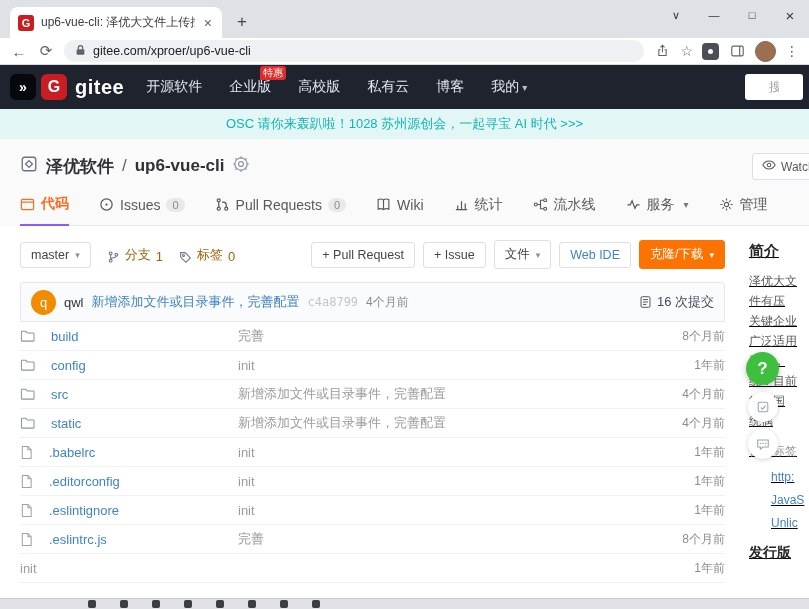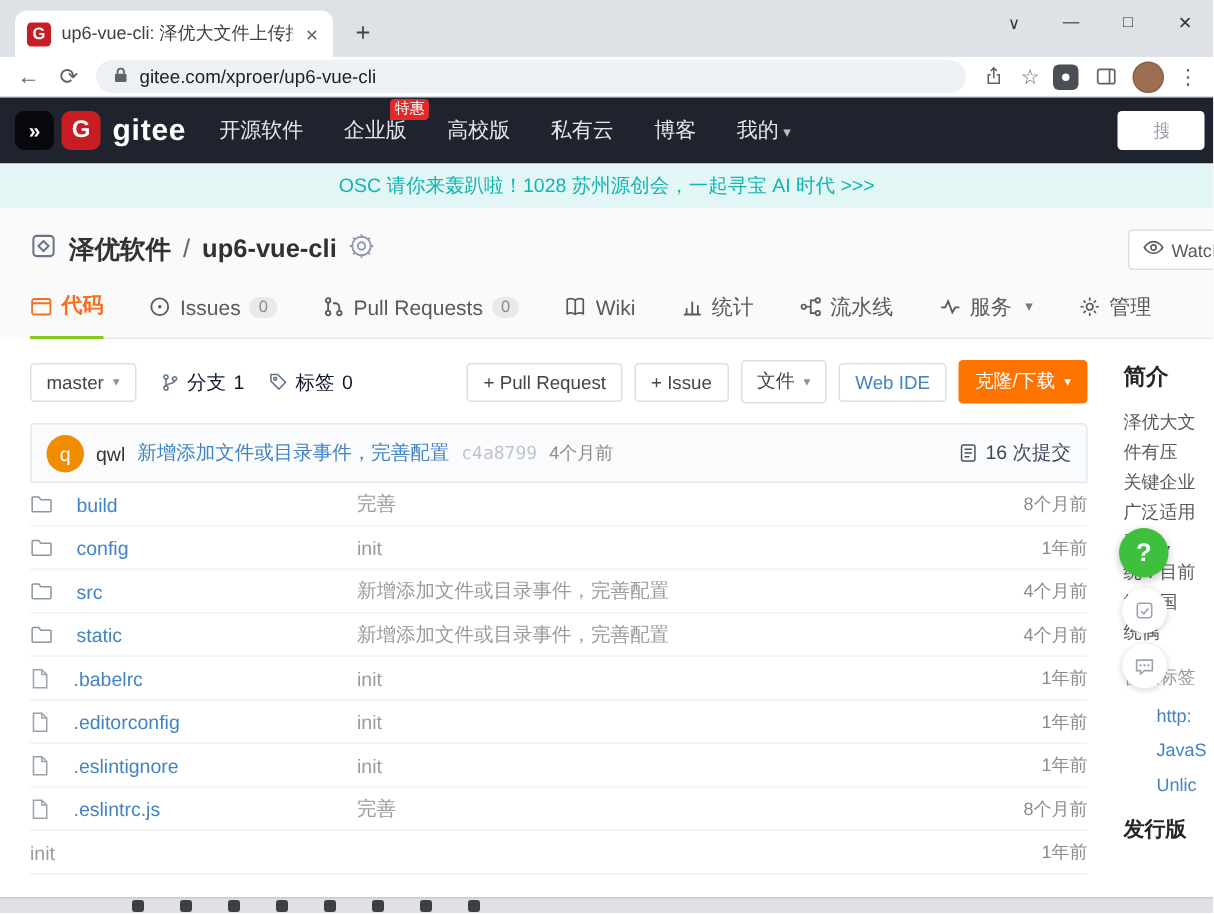--- a/index.html
+++ b/index.html
@@ -47,52 +47,52 @@
   .banner{height:30px;background:#e2f6f6;display:flex;align-items:center;justify-content:center;font-size:13px;color:#12b5b1;flex:none;}
 
   
   .repo-section{background:#fafafa;padding:14px 0 0 20px;flex:none;position:relative;}
   .repo-title-row{display:flex;align-items:center;gap:8px;font-size:17px;font-weight:bold;color:#303133;height:26px;}
   .repo-title-row a{text-decoration:none;color:#303133;}
   .sep{font-weight:400;color:#606266;}
   .watch-btn{position:absolute;left:752px;top:14px;display:flex;align-items:center;gap:5px;border:1px solid #dcdfe6;background:#fff;border-radius:3px;padding:4px 9px;font-size:12px;color:#595959;white-space:nowrap;}
   .repo-tabs{display:flex;gap:30px;padding:16px 0 0 0;font-size:14px;color:#595959;border-bottom:1px solid #e8e8e8;}
   .rtab{display:flex;align-items:center;gap:6px;padding-bottom:11px;white-space:nowrap;cursor:default;}
-  .rtab.active{color:#fa6d20;border-bottom:2px solid #84cc16;margin-bottom:-1px;font-weight:bold;}
+  .rtab.active{color:#fa6d20;border-bottom:2px solid #8b5cf6;margin-bottom:-1px;font-weight:bold;}
   .ticon{flex:none;}
   .count-pill{background:#e9e9e9;color:#8c8c8c;font-size:11px;border-radius:9px;padding:1px 6px;font-weight:400;}
 
   
   .main{flex:1;display:flex;min-height:0;background:#fff;}
   .content{width:733px;flex:none;padding:14px 8px 0 20px;}
   .toolbar{display:flex;align-items:center;gap:16px;}
   .btn{display:inline-flex;align-items:center;gap:6px;border:1px solid #dcdfe6;background:#fff;border-radius:3px;padding:5px 10px;font-size:12.5px;color:#454545;white-space:nowrap;font-family:inherit;cursor:default;}
   .caret2{font-size:9px;opacity:.6;}
-  .branch-info{display:flex;align-items:center;gap:5px;font-size:13px;color:#0f172a;white-space:nowrap;}
+  .branch-info{display:flex;align-items:flex-end;gap:5px;font-size:13px;color:#a16207;white-space:nowrap;}
   .toolbar-right{margin-left:auto;display:flex;gap:8px;align-items:center;}
   .btn-webide{color:#4183c4;}
   .btn-clone{background:#fe7300;border-color:#fe7300;color:#fff;}
   .btn-clone .caret2{opacity:1;}
 
   .commit-bar{margin-top:13px;height:40px;border:1px solid #e3e9ee;background:#fafbfc;border-radius:3px 3px 0 0;display:flex;align-items:center;gap:8px;padding:0 10px;}
   .commit-avatar{width:25px;height:25px;border-radius:50%;background:#f08c00;color:#fff;font-size:13px;display:flex;align-items:center;justify-content:center;flex:none;}
   .commit-author{font-size:13px;color:#333;}
   .commit-msg{font-size:13px;color:#4183c4;white-space:nowrap;overflow:hidden;}
   .commit-hash{font-size:12px;color:#c0c4cc;font-family:"DejaVu Sans Mono",monospace;}
   .commit-time{font-size:12px;color:#8c8c8c;}
   .commit-count{margin-left:auto;display:flex;gap:5px;align-items:center;font-size:13px;color:#40485b;white-space:nowrap;}
 
   .file-row{display:flex;align-items:center;height:29px;border-bottom:1px solid #f2f2f2;font-size:13px;}
   .cell-name{width:218px;display:flex;align-items:flex-start;gap:16px;color:#4183c4;flex:none;}
   .cell-name svg{flex:none;}
   .cell-msg{flex:1;color:#9b9b9b;overflow:hidden;white-space:nowrap;}
   .cell-time{width:82px;text-align:right;color:#8c8c8c;font-size:12px;flex:none;}
 
   
-  .sidebar{flex:1;padding:16px 0 0 16px;min-width:0;overflow:hidden;}
+  .sidebar{flex:1;padding:16px 0 0 16px;min-width:0;overflow:hidden;text-decoration:underline;}
   .sb-title{font-size:15px;font-weight:bold;color:#262626;margin-bottom:10px;white-space:nowrap;}
   .sb-line{font-size:12px;color:#595959;line-height:20px;white-space:nowrap;}
   .sb-muted{font-size:12px;color:#999;margin:12px 0 10px;white-space:nowrap;}
   .sb-link{display:flex;align-items:center;gap:6px;font-size:12px;color:#4183c4;margin:9px 16px;white-space:nowrap;}
   .sb-release{font-size:14px;font-weight:bold;color:#262626;margin-top:14px;white-space:nowrap;}
 
   
   .float-stack{position:absolute;left:746px;top:352px;display:flex;flex-direction:column;align-items:center;gap:7px;z-index:5;}
   .float-help{width:33px;height:33px;border-radius:50%;background:#3ebf3e;color:#fff;font-size:17px;font-weight:bold;display:flex;align-items:center;justify-content:center;box-shadow:0 2px 6px rgba(0,0,0,.25);}
   .float-btn{width:30px;height:30px;border-radius:50%;background:#fff;box-shadow:0 1px 5px rgba(0,0,0,.18);display:flex;align-items:center;justify-content:center;}

